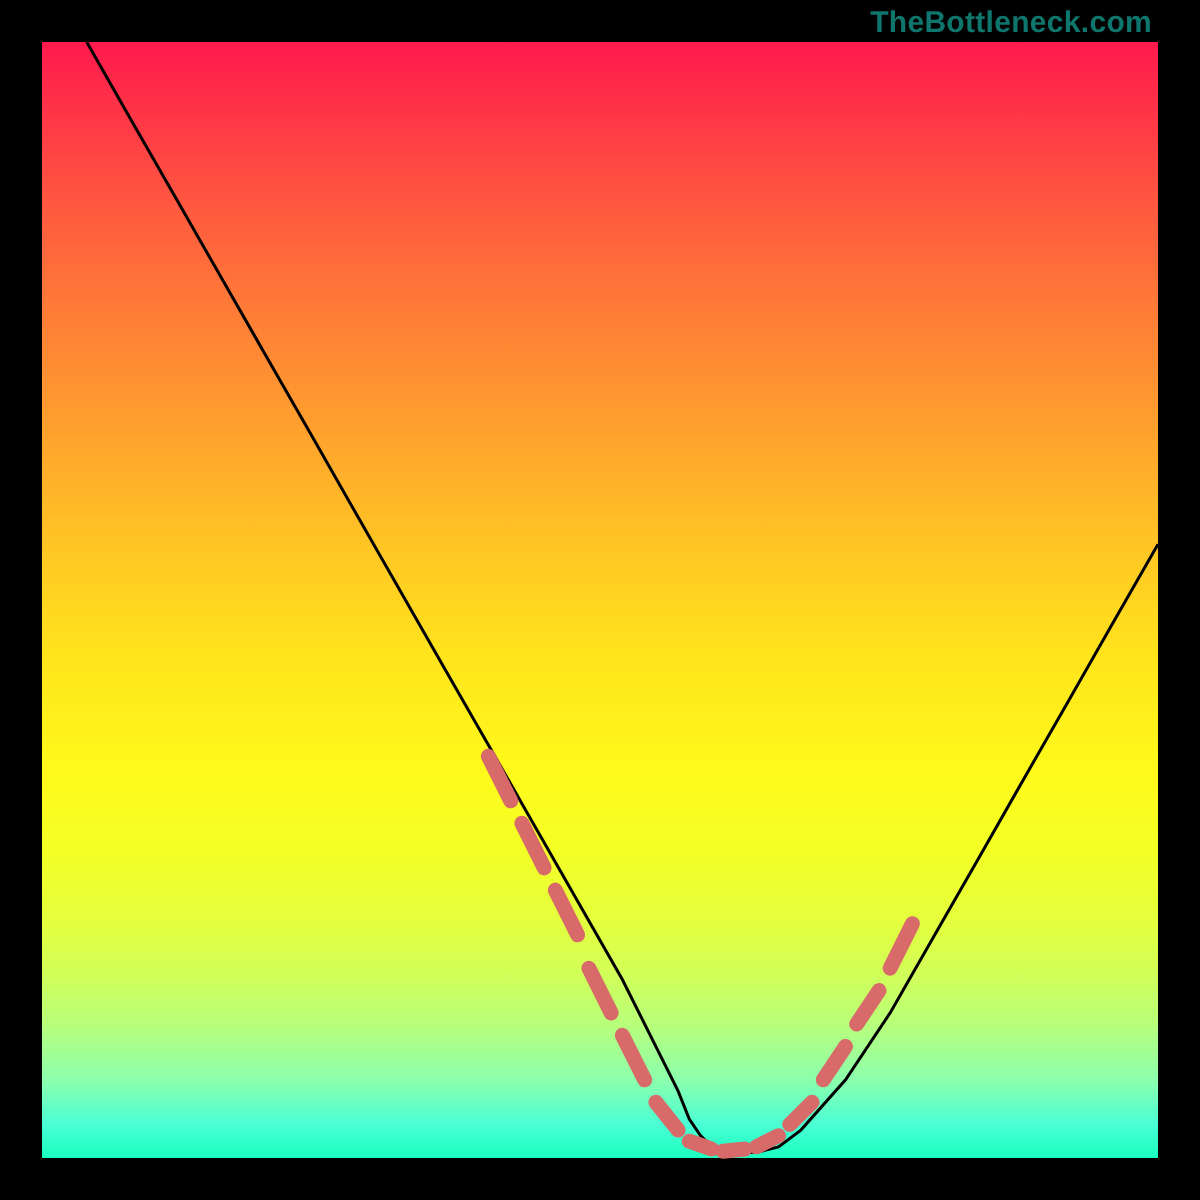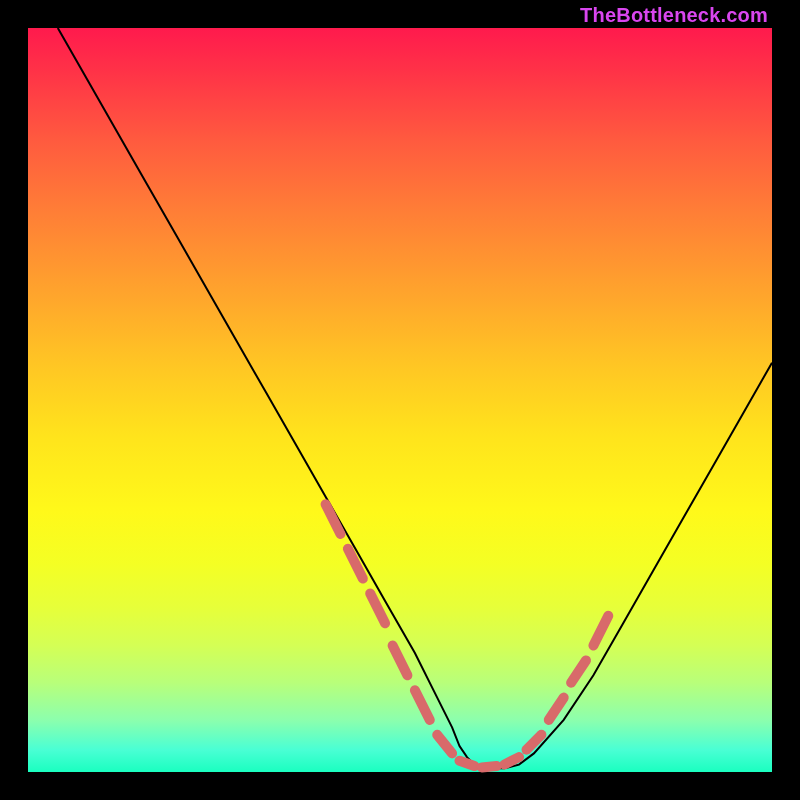--- a/index.html
+++ b/index.html
@@ -43,21 +43,21 @@
       #1affc0 100%
     );
   }
   .watermark {
     position: absolute;
     top: 4px;
     right: 32px;
     font-family: Arial, Helvetica, sans-serif;
     font-size: 20px;
     font-weight: bold;
-    color: #d946ef;
+    color: #0f766e;
     letter-spacing: 0.2px;
   }
   svg.curve {
     position: absolute;
     top: 0;
     left: 0;
     width: 744px;
     height: 744px;
     overflow: visible;
   }

